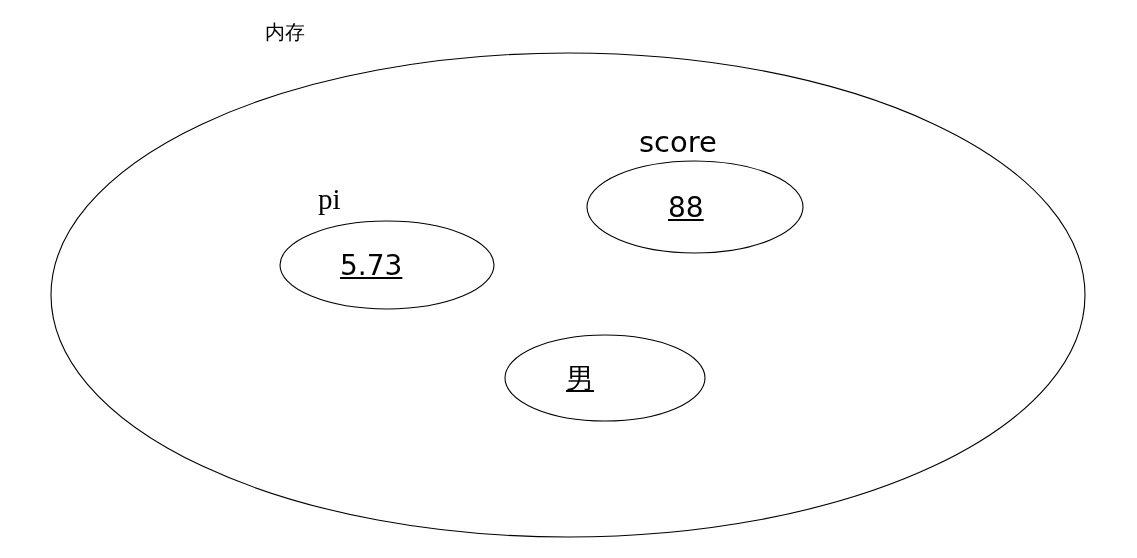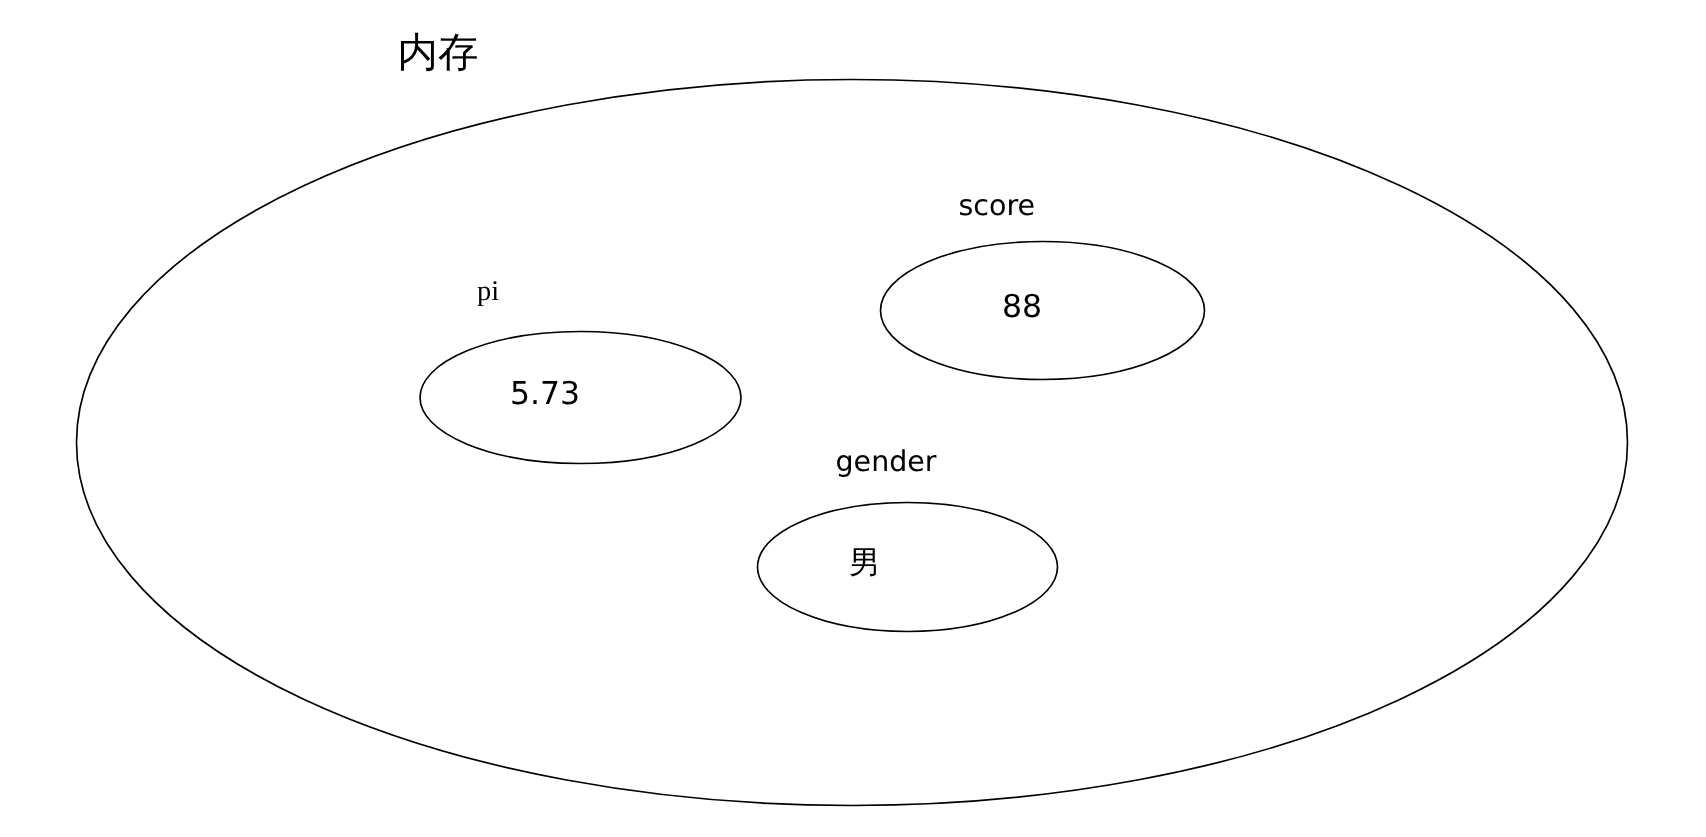--- a/index.html
+++ b/index.html
@@ -32,27 +32,28 @@
   .label-text,
   .value-text,
   .title-text {
     position: absolute;
     color: #000000;
     white-space: nowrap;
     font-weight: 400;
     line-height: 1;
   }
   .title-text {
-    font-size: 27px;
+    font-size: 20px;
   }
   .label-text {
-    font-size: 19px;
+    font-size: 29px;
   }
   .value-text {
-    font-size: 21px;
+    font-size: 28px;
+    text-decoration: underline;
   }
 </style>
 </head>
 <body>
 
 <div id="canvas">
 
   <svg id="diagram-svg" viewBox="0 0 1137 558" xmlns="http://www.w3.org/2000/svg">
     <ellipse id="outer-ellipse" class="ellipse-shape" cx="568" cy="295" rx="517" ry="242"></ellipse>
     <ellipse id="ellipse-0" class="ellipse-shape" cx="387" cy="265" rx="107" ry="44"></ellipse>
@@ -61,16 +62,15 @@
   </svg>
 
   <div class="title-text" id="title-label" style="left: 265px; top: 22px;">内存</div>
 
   <div class="label-text" id="label-0" style="left: 318px; top: 185px; font-family: Liberation Serif, serif;">pi</div>
   <div class="value-text" id="value-0" style="left: 340px; top: 252px;">5.73</div>
 
   <div class="label-text" id="label-1" style="left: 639px; top: 128px;">score</div>
   <div class="value-text" id="value-1" style="left: 668px; top: 194px;">88</div>
 
-  <div class="label-text" id="label-2" style="left: 557px; top: 299px;">gender</div>
   <div class="value-text" id="value-2" style="left: 566px; top: 365px;">男</div>
 
 </div>
 
 </body></html>

